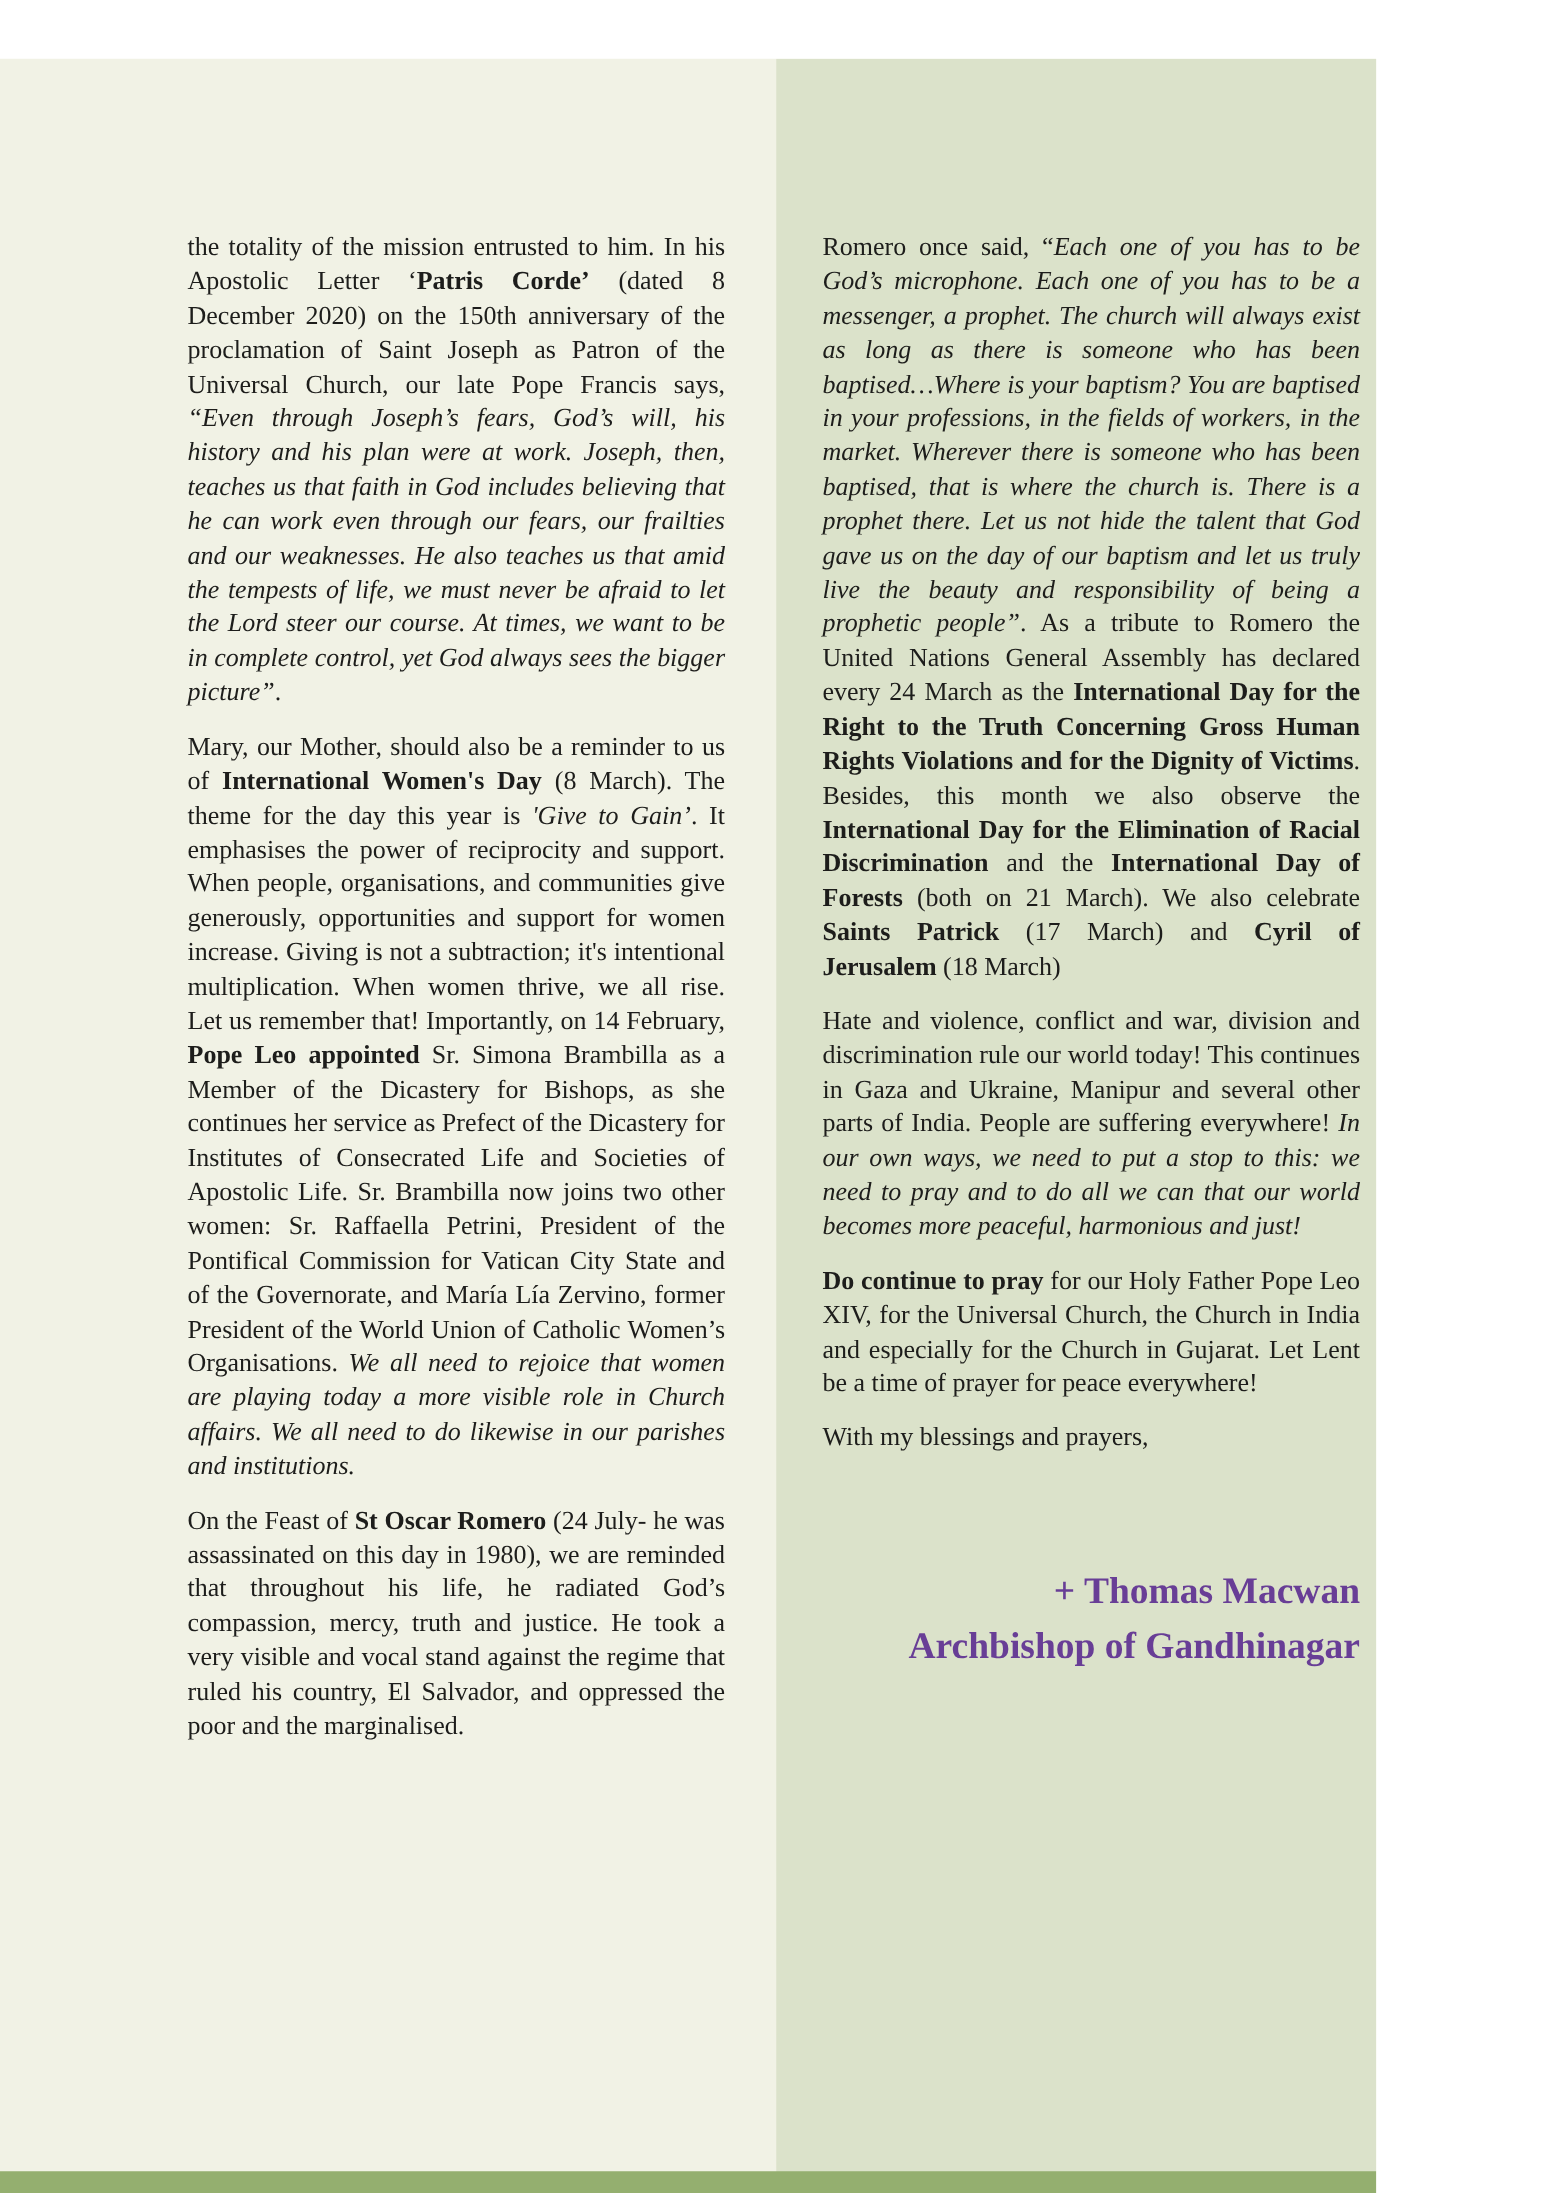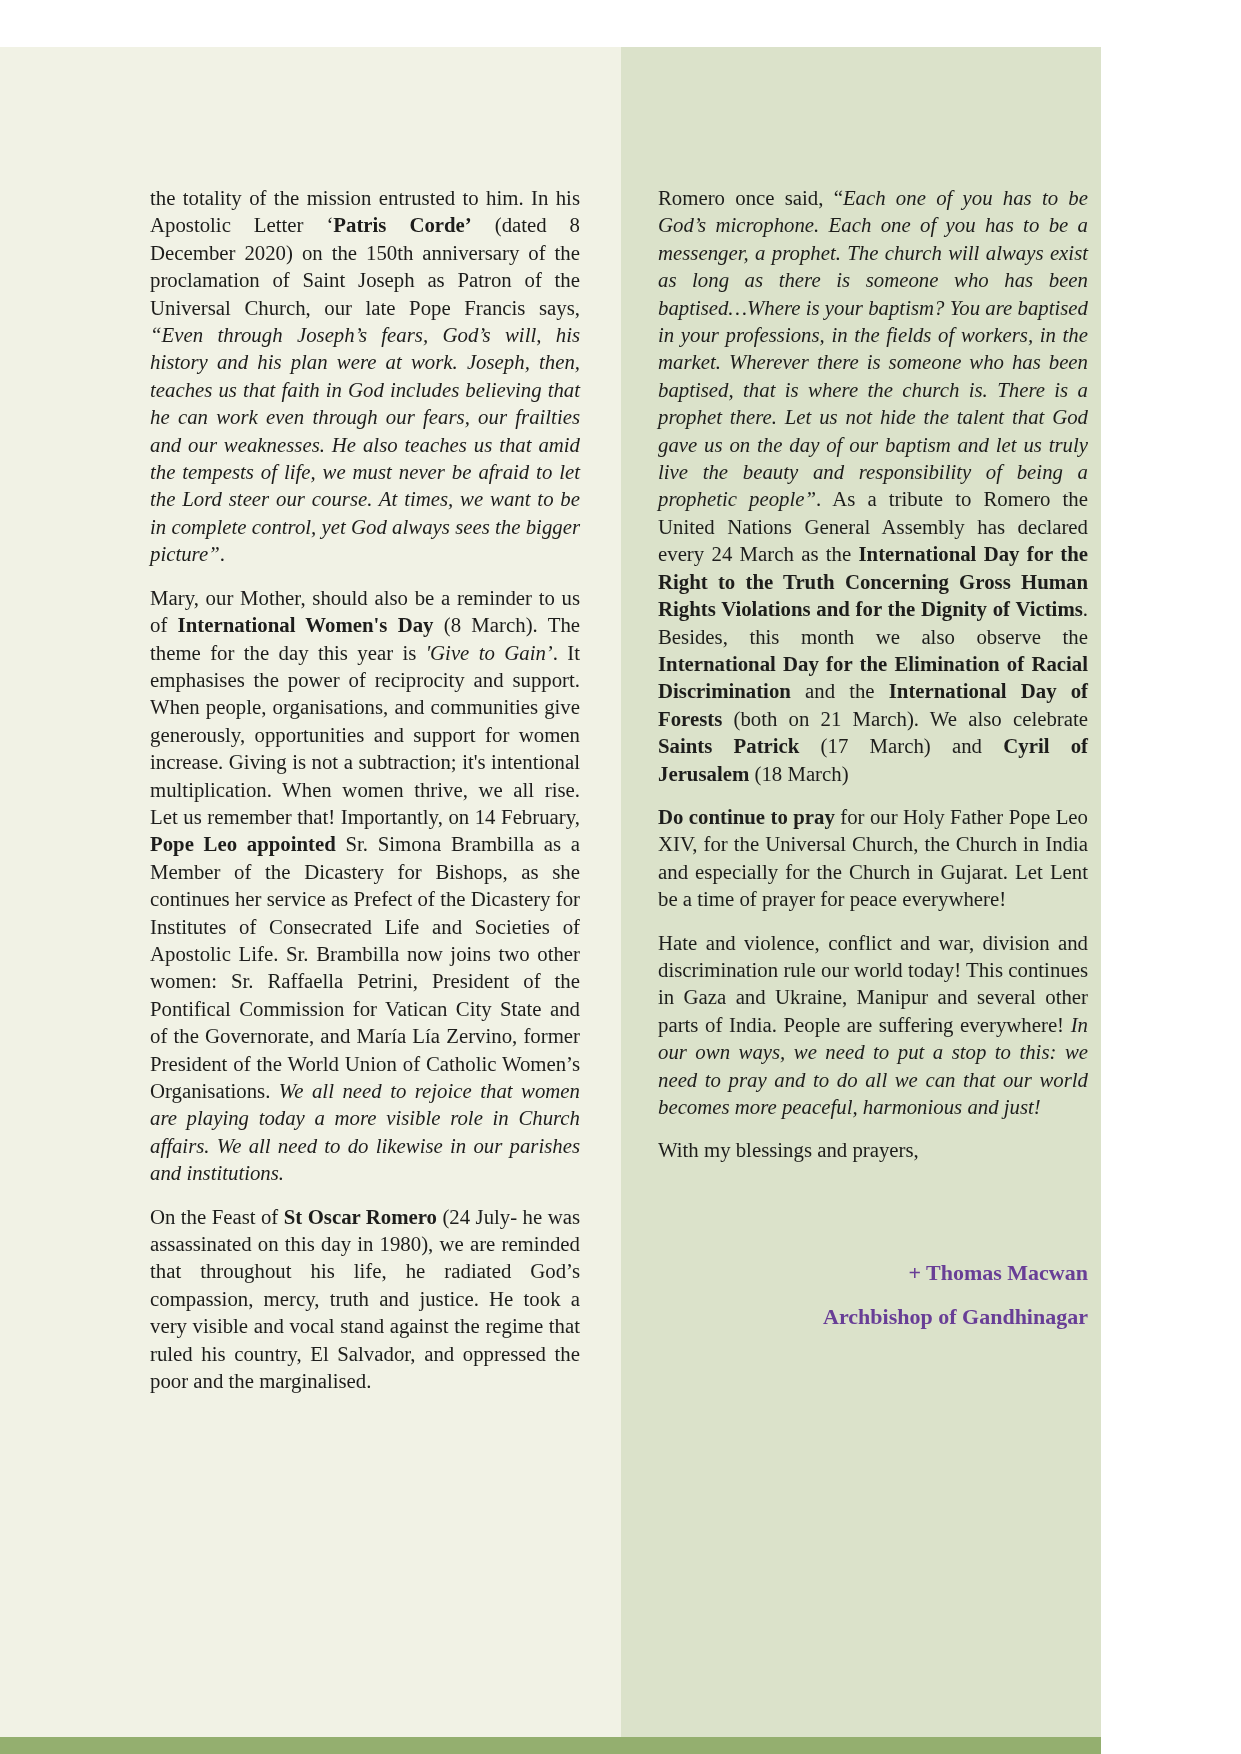--- a/index.html
+++ b/index.html
@@ -48,21 +48,21 @@
   }
   .col-left { left: 150px; }
   .col-right { left: 658px; font-family: Liberation Serif, serif; }
   .col p { margin: 0 0 16px 0; }
   .b { font-weight: bold; }
   .i { font-style: italic; }
   .signature {
     margin-top: 96px;
     text-align: right;
     font-weight: bold;
-    font-size: 22px;
+    font-size: 30px;
     line-height: 26px;
     color: var(--accent-purple, #683E96);
   }
   .signature div { margin-bottom: 18px; }
 </style>
 </head>
 <body>
 
 <div class="page">
   <div class="right-panel"></div>
@@ -71,22 +71,22 @@
     <div id="left-paragraphs">
         <p><span>the totality of the mission entrusted to him. In his Apostolic Letter ‘</span><span class="b">Patris Corde’</span><span> (dated 8 December 2020) on the 150th anniversary of the proclamation of Saint Joseph as Patron of the Universal Church, our late Pope Francis says, </span><span class="i">“Even through Joseph’s fears, God’s will, his history and his plan were at work. Joseph, then, teaches us that faith in God includes believing that he can work even through our fears, our frailties and our weaknesses. He also teaches us that amid the tempests of life, we must never be afraid to let the Lord steer our course. At times, we want to be in complete control, yet God always sees the bigger picture”</span><span>.</span></p>
         <p><span>Mary, our Mother, should also be a reminder to us of </span><span class="b">International Women's Day</span><span> (8 March). The theme for the day this year is </span><span class="i">'Give to Gain’</span><span>. It emphasises the power of reciprocity and support. When people, organisations, and communities give generously, opportunities and support for women increase. Giving is not a subtraction; it's intentional multiplication. When women thrive, we all rise. Let us remember that!  Importantly, on 14 February, </span><span class="b">Pope Leo appointed</span><span> Sr. Simona Brambilla as a Member of the Dicastery for Bishops, as she continues her service as Prefect of the Dicastery for Institutes of Consecrated Life and Societies of Apostolic Life. Sr. Brambilla now joins two other women: Sr. Raffaella Petrini, President of the Pontifical Commission for Vatican City State and of the Governorate, and María Lía Zervino, former President of the World Union of Catholic Women’s Organisations. </span><span class="i">We all need to rejoice that women are playing today a more visible role in Church affairs. We all need to do likewise in our parishes and institutions.</span></p>
         <p><span>On the Feast of </span><span class="b">St Oscar Romero</span><span> (24 July- he was assassinated on this day in 1980), we are reminded that throughout his life, he radiated God’s compassion, mercy, truth and justice.  He took a very visible and vocal stand against the regime that ruled his country, El Salvador, and oppressed the poor and the marginalised.</span></p>
       </div>
   </div>
 
   <div class="col col-right">
     <div id="right-paragraphs">
         <p><span>Romero once said, “</span><span class="i">Each one of you has to be God’s microphone. Each one of you has to be a messenger, a prophet. The church will always exist as long as there is someone who has been baptised…Where is your baptism? You are baptised in your professions, in the fields of workers, in the market. Wherever there is someone who has been baptised, that is where the church is. There is a prophet there. Let us not hide the talent that God gave us on the day of our baptism and let us truly live the beauty and responsibility of being a prophetic people”</span><span>. As a tribute to Romero the United Nations General Assembly has declared every 24 March as the </span><span class="b">International Day for the Right to the Truth Concerning Gross Human Rights Violations and for the Dignity of Victims</span><span>. Besides, this month we also observe the </span><span class="b">International Day for the Elimination of Racial Discrimination</span><span> and the </span><span class="b">International Day of Forests</span><span> (both on 21 March). We also celebrate </span><span class="b">Saints Patrick</span><span> (17 March) and </span><span class="b">Cyril of Jerusalem</span><span> (18 March)</span></p>
+        <p><span>Hate and violence, conflict and war, division and discrimination rule our world today! This continues in Gaza and Ukraine, Manipur and several other parts of India. People are suffering everywhere! </span><span class="i">In our own ways, we need to put a stop to this: we need to pray and to do all we can that our world becomes more peaceful, harmonious and just!</span></p>
         <p><span class="b">Do continue to pray</span><span> for our Holy Father Pope Leo XIV, for the Universal Church, the Church in India and especially for the Church in Gujarat. Let Lent be a time of prayer for peace everywhere!</span></p>
-        <p><span>Hate and violence, conflict and war, division and discrimination rule our world today! This continues in Gaza and Ukraine, Manipur and several other parts of India. People are suffering everywhere! </span><span class="i">In our own ways, we need to put a stop to this: we need to pray and to do all we can that our world becomes more peaceful, harmonious and just!</span></p>
         <p><span>With my blessings and prayers,</span></p>
       </div>
     <div class="signature" id="signature-block">
         <div>+ Thomas Macwan</div>
         <div>Archbishop of Gandhinagar</div>
       </div>
   </div>
 
   <div class="footer-bar">
     <span class="page-num">Page 2</span>

